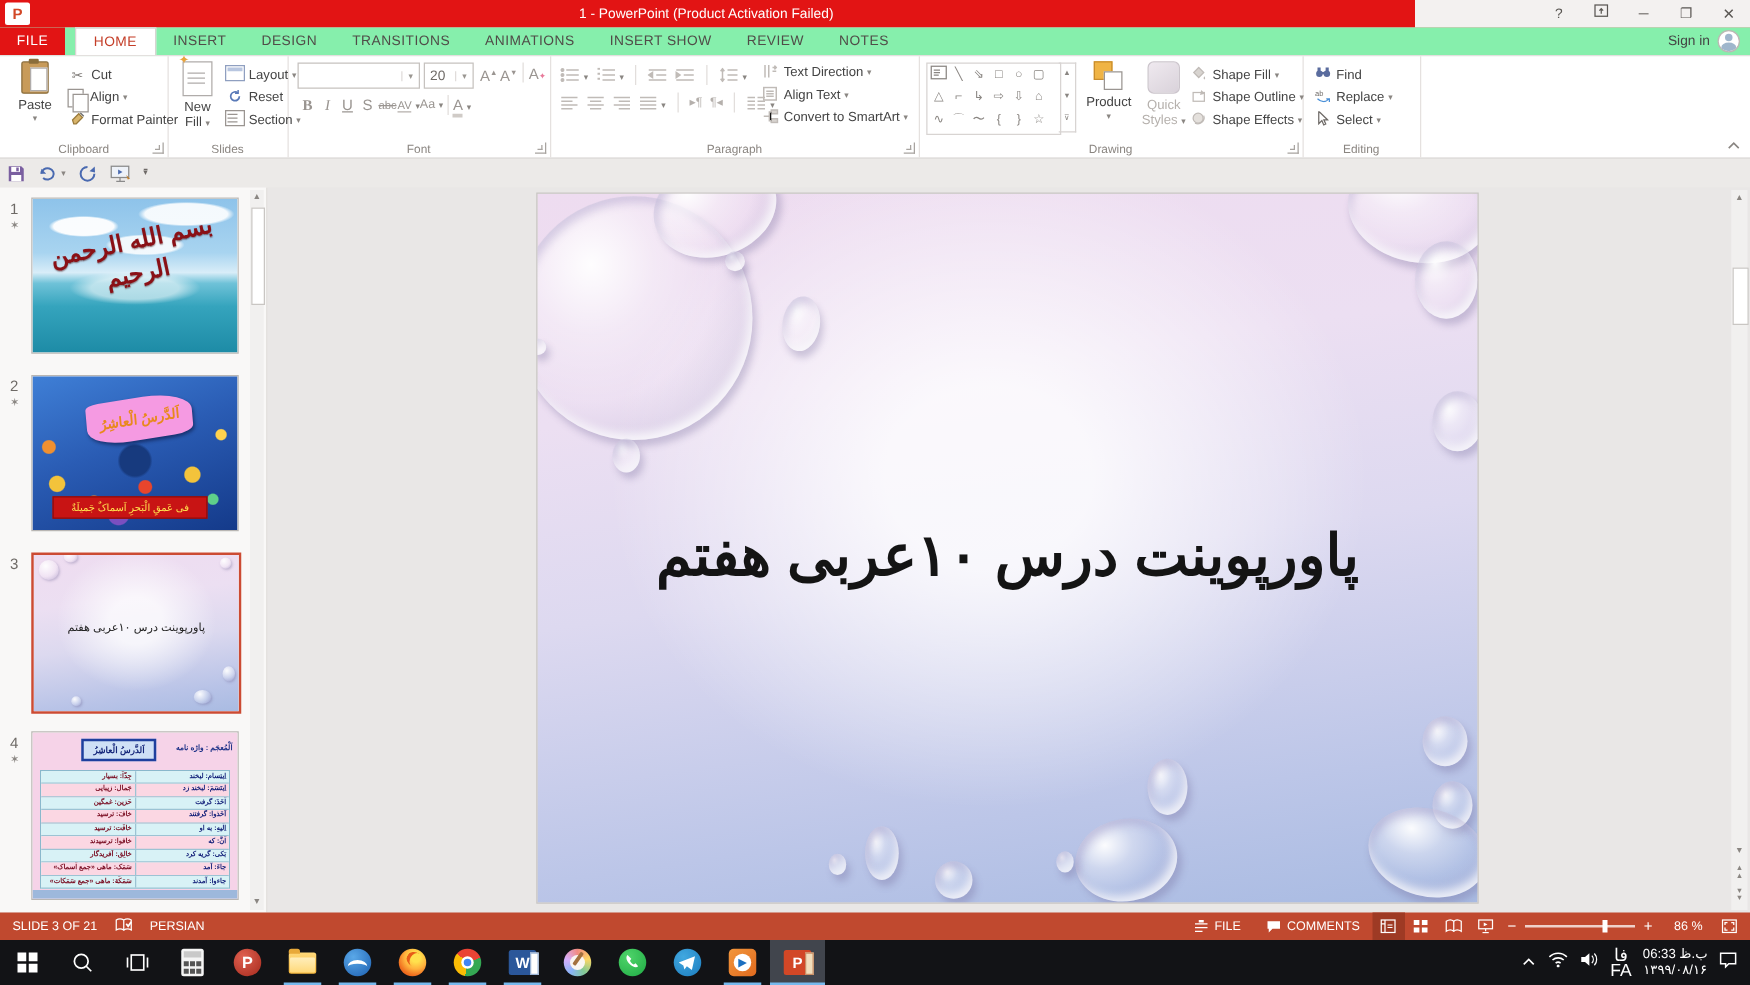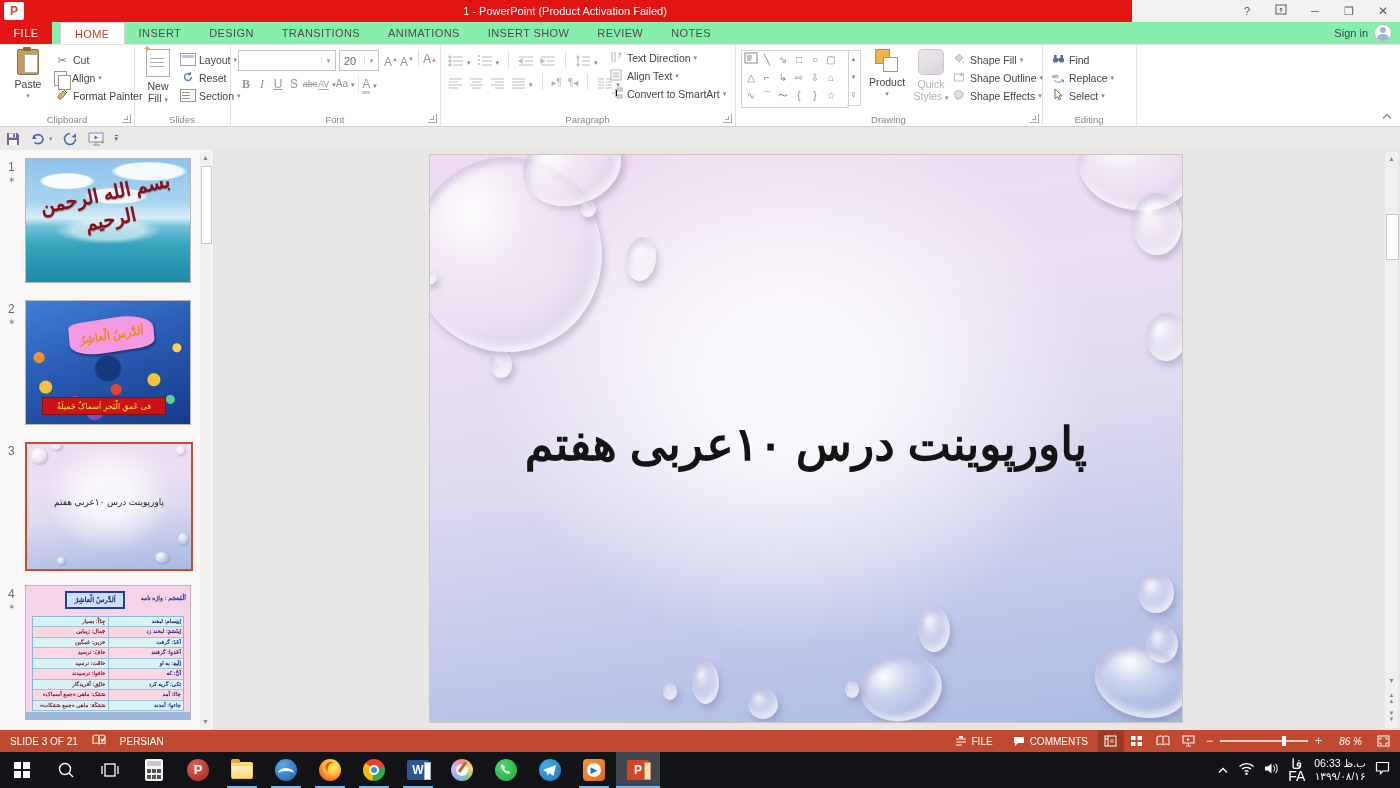--- a/index.html
+++ b/index.html
@@ -138,21 +138,21 @@
   .statusbar{position:absolute;left:0;top:730px;width:1400px;height:22px;background:#c0492f;display:flex;align-items:center;color:#fff;font-size:10px;}
   .sb-left{display:flex;align-items:center;gap:14px;padding-left:10px;}
   .sb-right{margin-left:auto;display:flex;align-items:center;}
   .sb-item{display:flex;align-items:center;gap:5px;padding:0 10px;height:22px;}
   .sb-view{width:26px;height:22px;display:flex;align-items:center;justify-content:center;}
   .sb-view.active{background:#9e3a24;}
   .zoomctl{display:flex;align-items:center;margin:0 4px;}
   .ztrack{position:relative;width:88px;height:2px;background:rgba(255,255,255,.75);margin:0 7px;}
   .zthumb{position:absolute;left:62px;top:-4px;width:4px;height:10px;background:#fff;}
   .zminus,.zplus{font-size:12px;line-height:22px;}
-  .zpct{width:36px;text-align:right;margin-right:8px;font-style:italic;}
+  .zpct{width:36px;text-align:right;margin-right:8px;}
 
   
   .taskbar{position:absolute;left:0;top:752px;width:1400px;height:36px;background:#121316;display:flex;align-items:stretch;}
   .tcell{position:relative;width:44px;display:flex;align-items:center;justify-content:center;}
   .tcell.activeapp{background:#41454d;}
   .runbar{position:absolute;bottom:0;left:7px;right:7px;height:2px;background:#76b9ed;}
   .tcell.activeapp .runbar{left:0;right:0;background:#76b9ed;}
   .tray{margin-left:auto;display:flex;align-items:center;gap:9px;padding-right:10px;color:#fff;}
   .trayclock{text-align:center;font-size:10.5px;line-height:13px;}
   .traylang{text-align:center;font-size:14px;line-height:12px;}

